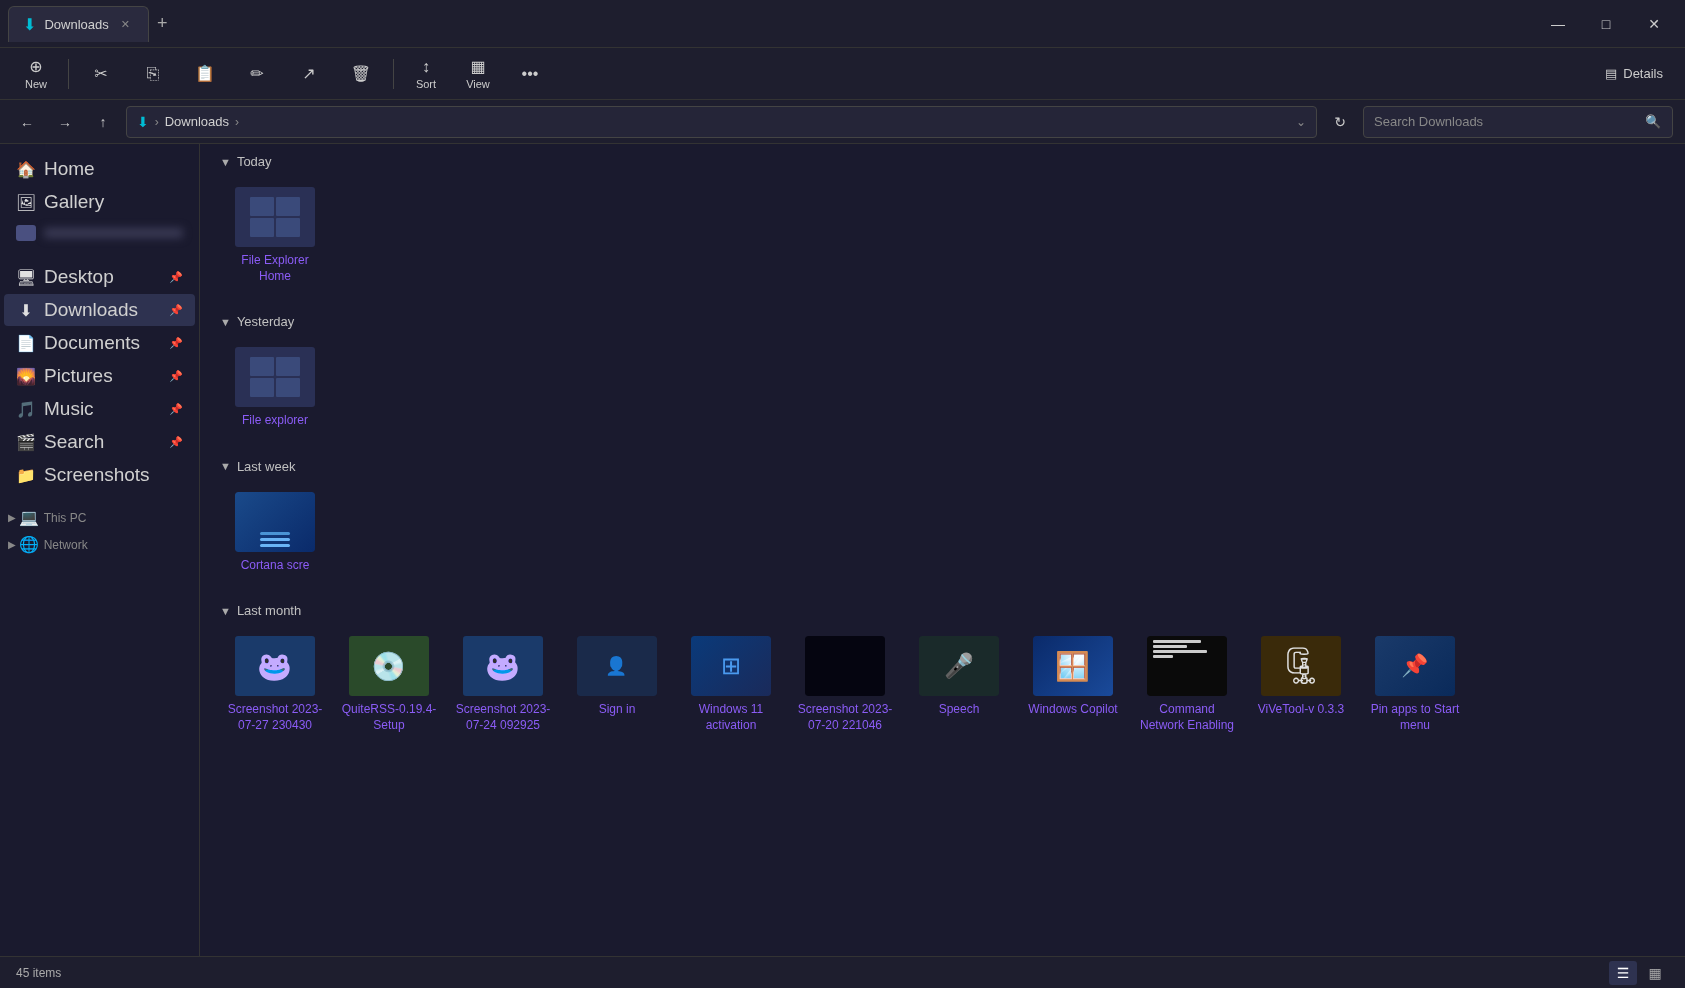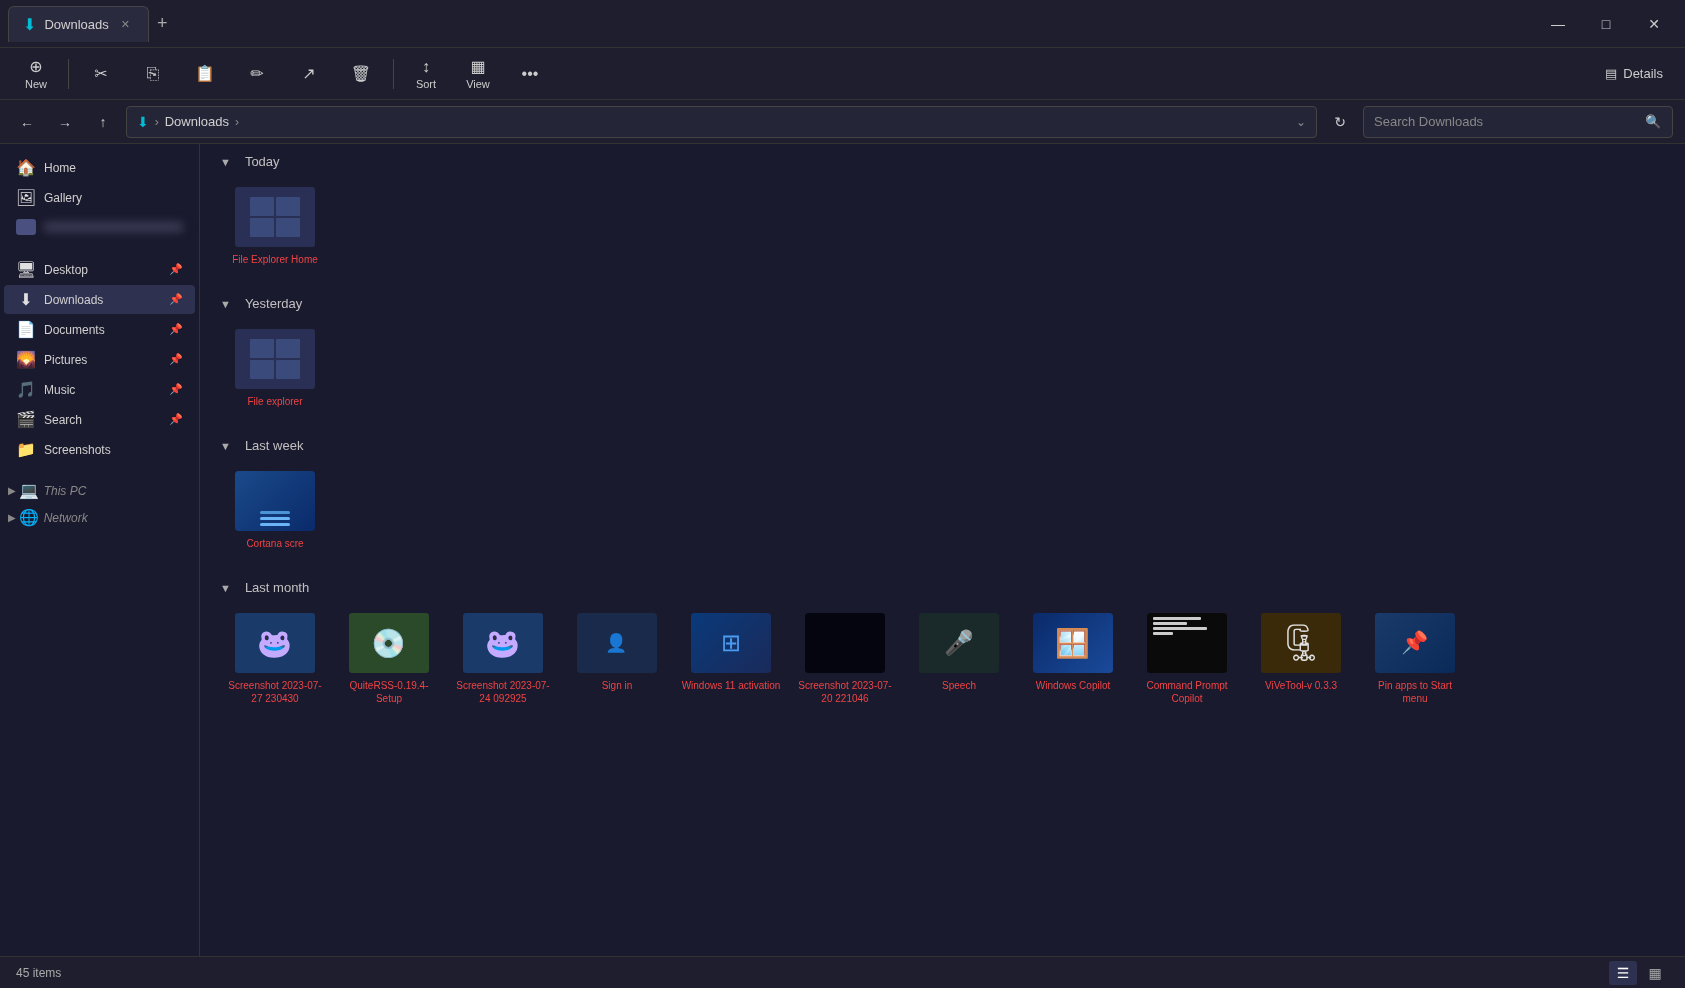--- a/index.html
+++ b/index.html
@@ -212,31 +212,31 @@
       display: flex;
       align-items: center;
       padding: 5px 12px;
       gap: 8px;
       cursor: pointer;
       border-radius: 4px;
       margin: 1px 4px;
     }
     .sidebar-item.active { background: #2e3250; }
     .sidebar-item .si-icon { font-size: 16px; width: 20px; text-align: center; }
-    .sidebar-item .si-label { font-size: 12px; color: #d0d0d0; flex: 1; }
+    .sidebar-item .si-label { font-size: 19px; color: #d0d0d0; flex: 1; }
     .sidebar-item .si-pin { color: #666; font-size: 11px; }
     .sidebar-expand {
       display: flex;
       align-items: center;
       padding: 4px 8px;
       gap: 4px;
       cursor: pointer;
     }
     .sidebar-expand .expand-icon { color: #888; font-size: 10px; }
-    .sidebar-expand .expand-label { font-size: 12px; color: #888; font-style: italic; }
+    .sidebar-expand .expand-label { font-size: 12px; color: #888; }
     .sidebar-blurred {
       display: flex;
       align-items: center;
       padding: 5px 12px;
       gap: 8px;
       cursor: pointer;
     }
     .sidebar-blurred .blur-icon {
       width: 20px;
       height: 20px;
@@ -262,21 +262,21 @@
     .content-area::-webkit-scrollbar-thumb { background: #444; border-radius: 4px; }
 
     .section-header {
       display: flex;
       align-items: center;
       padding: 10px 20px 6px;
       gap: 6px;
       cursor: pointer;
     }
     .section-header .collapse-icon { color: #aaa; font-size: 11px; }
-    .section-header .section-title { font-size: 13px; color: #c0c0c0; font-weight: 400; margin-left: 8px; }
+    .section-header .section-title { font-size: 13px; color: #c0c0c0; font-weight: 400; }
 
     .files-grid {
       display: flex;
       flex-wrap: wrap;
       padding: 4px 20px 12px;
       gap: 4px;
     }
 
     .file-item {
       display: flex;
@@ -294,22 +294,22 @@
       border-radius: 3px;
       margin-bottom: 6px;
       display: flex;
       align-items: center;
       justify-content: center;
       font-size: 32px;
       overflow: hidden;
       position: relative;
     }
     .file-item .file-name {
-      font-size: 10px;
-      color: #ef4444;
+      font-size: 12px;
+      color: #8b5cf6;
       word-break: break-word;
       line-height: 1.3;
       max-width: 100px;
     }
 
     
     .thumb-explorer { background: #2a3055; }
     .thumb-frog { background: #1a3a6a; }
     .thumb-rss { background: #2a4a2a; }
     .thumb-vivetool { background: #3a2a0a; }
@@ -754,21 +754,21 @@
 
       <div class="file-item">
         <div class="file-thumb">
           <div class="cmd-thumb">
             <div class="cmd-line"></div>
             <div class="cmd-line"></div>
             <div class="cmd-line"></div>
             <div class="cmd-line" style="width:30%;"></div>
           </div>
         </div>
-        <span class="file-name">Command Prompt Copilot</span>
+        <span class="file-name">Command Network Enabling</span>
       </div>
 
       <div class="file-item">
         <div class="file-thumb thumb-vivetool" style="background:#3a2a0a;display:flex;align-items:center;justify-content:center;">
           <span class="zip-thumb">🗜</span>
         </div>
         <span class="file-name">ViVeTool-v 0.3.3</span>
       </div>
 
       <div class="file-item">

